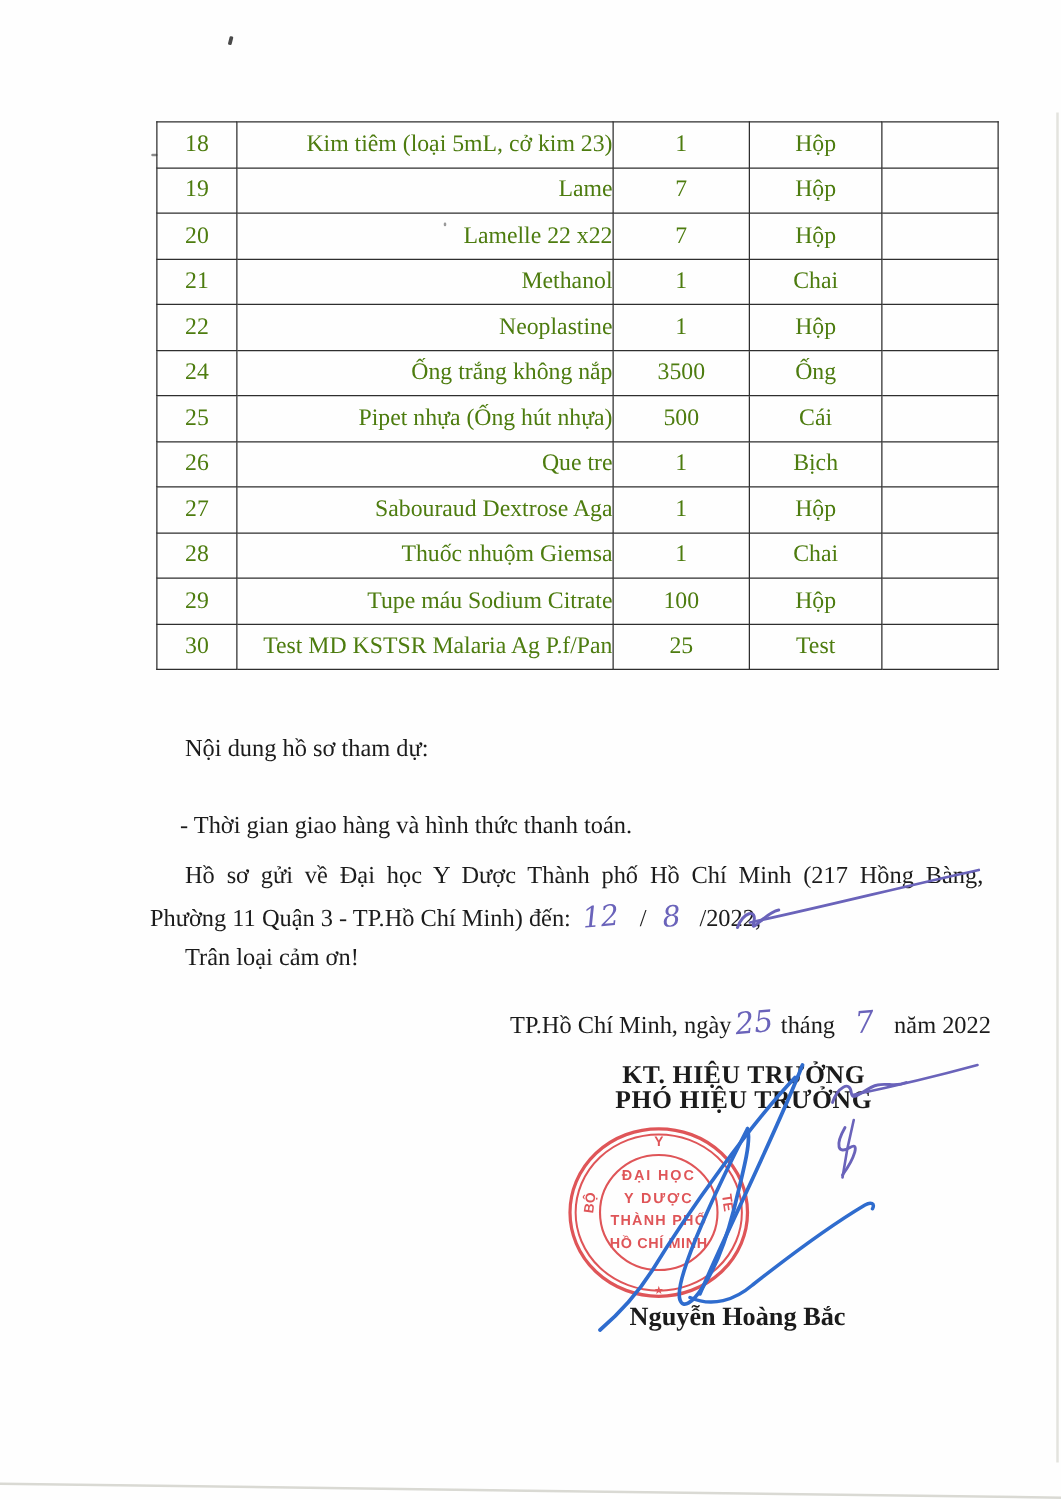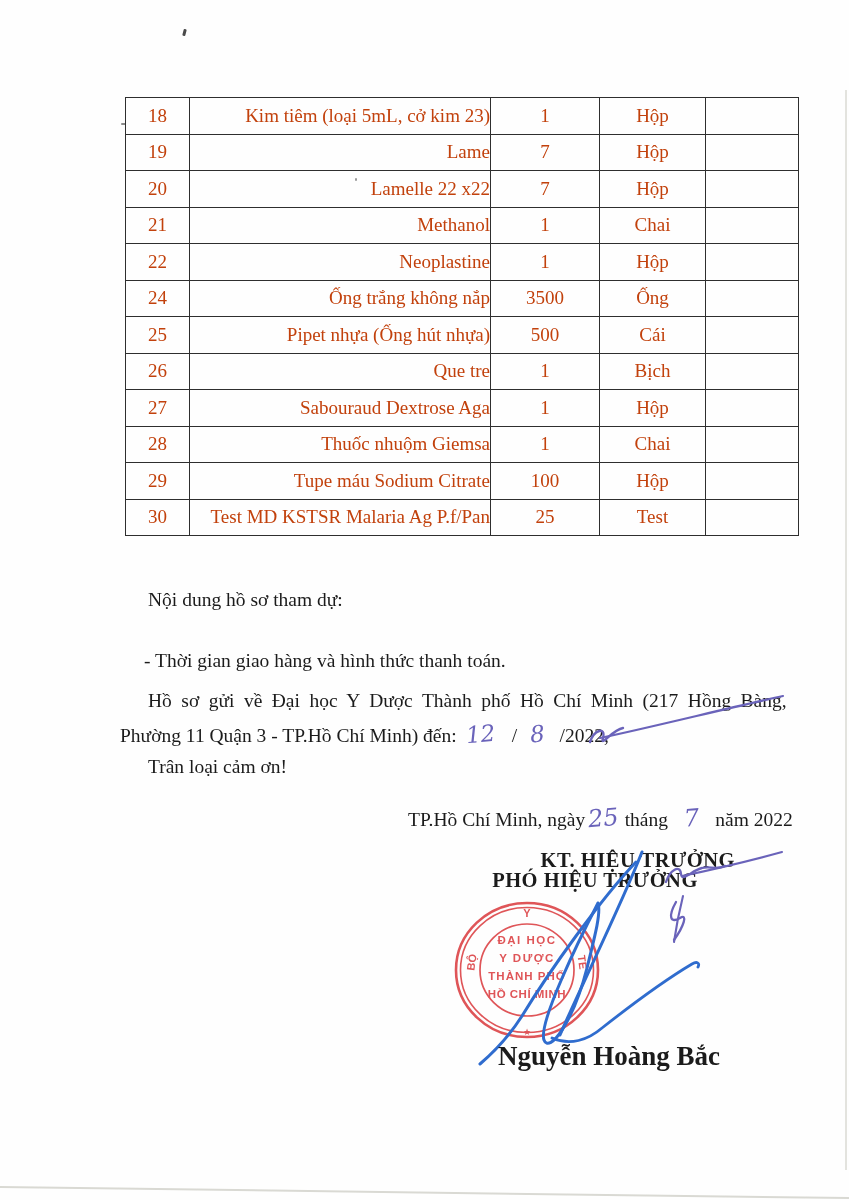--- a/index.html
+++ b/index.html
@@ -4,21 +4,21 @@
 <style>
   html,body{margin:0;padding:0;background:#ffffff;}
   .page{
     position:relative;width:849px;height:1200px;background:#fefefe;
     font-family:"Liberation Serif","DejaVu Serif",serif;color:#1b1b1b;
     overflow:hidden;
   }
   
   .supply-table{
     position:absolute;left:125px;top:97px;border-collapse:collapse;
-    table-layout:fixed;width:655px;font-size:19px;color:#c2410c;
+    table-layout:fixed;width:655px;font-size:19px;color:#4d7c0f;
   }
   .supply-table td{
     border:1.3px solid #2e2e2e;height:35.5px;padding:0;vertical-align:middle;
     overflow:hidden;white-space:nowrap;
   }
   .col-no{width:63px;text-align:center;}
   .col-name{width:287px;text-align:right;padding-left:13px !important;}
   .col-qty{width:108px;text-align:center;}
   .col-unit{width:105px;text-align:center;}
   .col-note{width:92px;}
@@ -28,22 +28,22 @@
   .hand{
     font-family:"DejaVu Serif",serif;font-style:italic;font-weight:400;
     color:var(--ink-purple);font-size:23px;display:inline-block;
     transform:rotate(-5deg);line-height:1;
   }
   .bold-title{
     position:absolute;left:455px;width:280px;text-align:center;
     font-weight:bold;font-size:20.5px;letter-spacing:.5px;white-space:nowrap;
   }
   .signer-name{
-    position:absolute;left:460px;width:260px;top:1041px;text-align:right;
-    font-weight:bold;font-size:27px;
+    position:absolute;left:460px;width:260px;top:1041px;text-align:center;
+    font-weight:bold;font-size:21px;
   }
   .date-line{position:absolute;left:408px;top:806px;font-size:19.5px;white-space:nowrap;}
   .date-line .hand{font-size:24px;}
   
   .stamp-svg{position:absolute;left:451px;top:895px;}
   .stamp-svg text{
     font-family:"Liberation Sans","DejaVu Sans",sans-serif;font-weight:bold;
     fill:var(--stamp-red);
   }
   .sig-svg{position:absolute;left:430px;top:828px;}
@@ -174,21 +174,21 @@
     <path class="purple" stroke-width="2.4" d="M 12 52 C 16 40 28 36 25 48 C 22 58 34 40 45 38"></path>
     <path class="purple" stroke-width="2.2" d="M 22 48 C 70 38 150 18 205 6"></path>
   </svg>
 
   <div class="tline" style="left:148px;top:756px;">Trân loại cảm ơn!</div>
 
   <div class="date-line">
     <span>TP.Hồ Chí Minh, ngày</span><span class="hand" style="margin-left:3px;">25</span><span style="margin-left:6px;">tháng</span><span class="hand" style="margin-left:16px;">7</span><span style="margin-left:16px;">năm 2022</span>
   </div>
 
-  <div class="bold-title" style="top:849px;text-align:right;">KT. HIỆU TRƯỞNG</div>
+  <div class="bold-title" style="top:849px;">KT. HIỆU TRƯỞNG</div>
   <div class="bold-title" style="top:869px;">PHÓ HIỆU TRƯỞNG</div>
 
   <svg class="stamp-svg" width="152" height="152" viewBox="0 0 152 152">
     <ellipse cx="76" cy="75" rx="71" ry="67" fill="none" stroke="#df5558" stroke-width="2.6"></ellipse>
     <ellipse cx="76" cy="75" rx="66.5" ry="62.5" fill="none" stroke="#df5558" stroke-width="1.6"></ellipse>
     <ellipse cx="76" cy="75" rx="47" ry="46" fill="none" stroke="#df5558" stroke-width="1.7"></ellipse>
     <text x="76" y="22" font-size="11" text-anchor="middle">Y</text>
     <text x="76" y="23" font-size="11" text-anchor="middle" transform="rotate(-82 76 75)">BỘ</text>
     <text x="76" y="23" font-size="11" text-anchor="middle" transform="rotate(82 76 75)">TẾ</text>
     <text x="76" y="140" font-size="9" text-anchor="middle">★</text>

